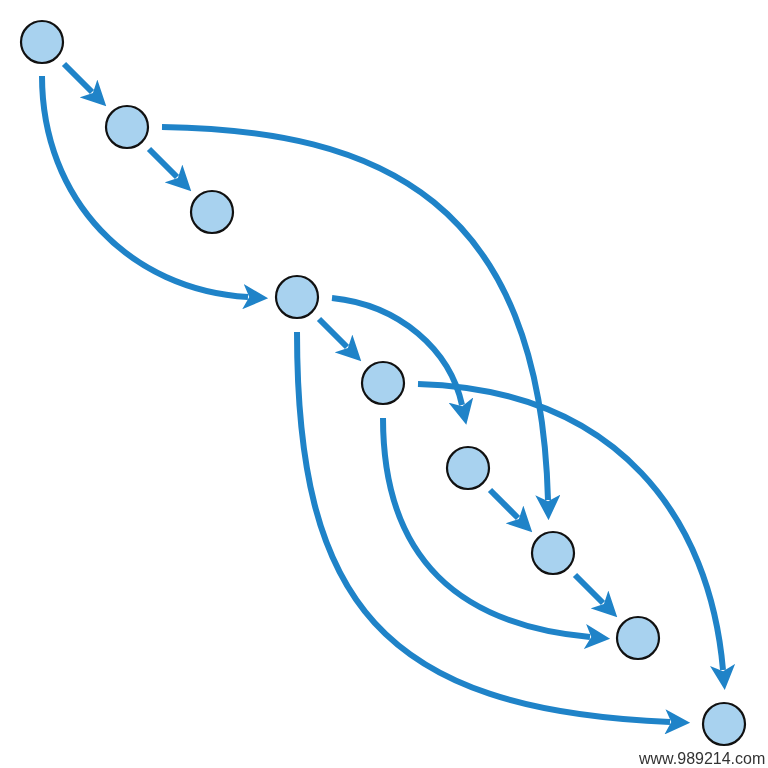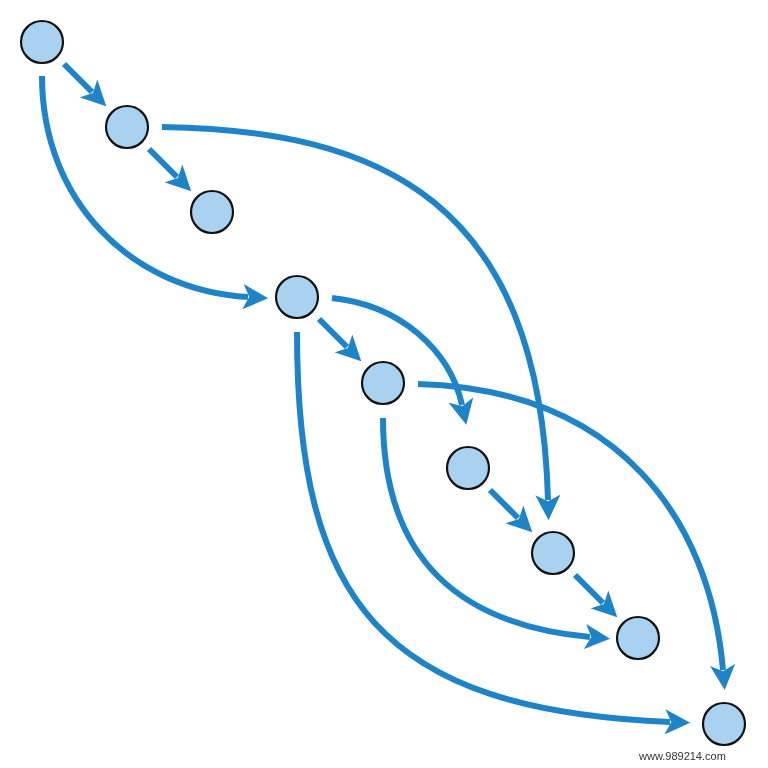--- a/index.html
+++ b/index.html
@@ -1,18 +1,18 @@
 <!DOCTYPE html>
 <html><head>
 <meta charset="utf-8">
 <style>
   html, body { margin:0; padding:0; background:#ffffff; }
   body { width:768px; height:768px; position:relative; overflow:hidden; font-family:"Liberation Sans", sans-serif; }
   svg { position:absolute; left:0; top:0; }
-  .watermark { position:absolute; left:639px; top:750px; font-size:11px; color:#333333; font-family:"Liberation Sans", sans-serif; }
+  .watermark { position:absolute; left:639px; top:750px; font-size:16px; color:#333333; font-family:"Liberation Sans", sans-serif; }
 </style>
 </head>
 <body>
 
 <svg id="diagram" width="768" height="768" viewBox="0 0 768 768">
   <defs>
     <marker id="arrow" viewBox="0 0 10 10" refX="2" refY="5" markerWidth="4.2" markerHeight="4.2" orient="auto-start-reverse" markerUnits="strokeWidth">
       <path d="M0,0 L10,5 L0,10 L2.5,5 Z" fill="#1f83c8"></path>
     </marker>
   </defs>

